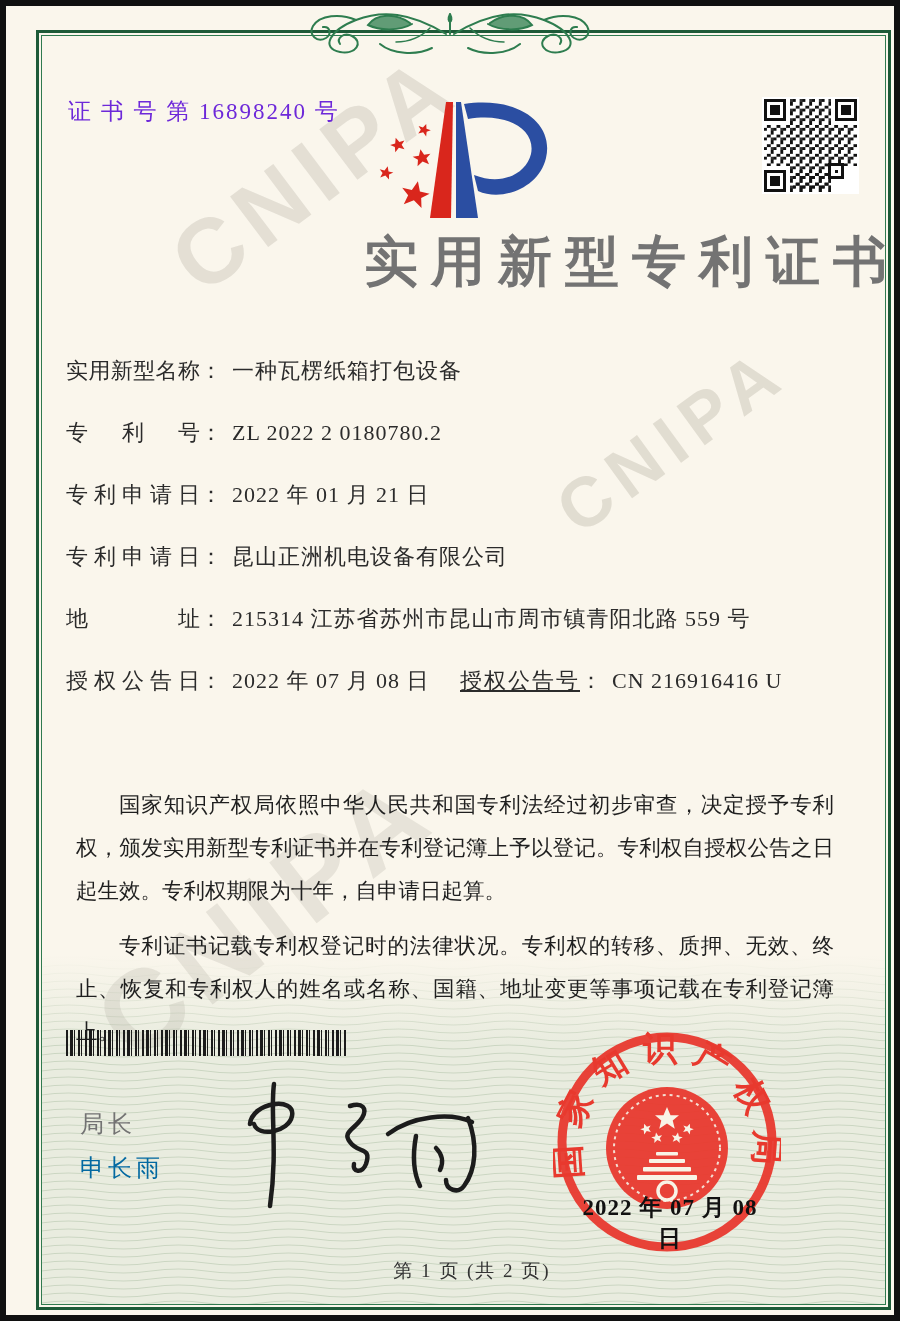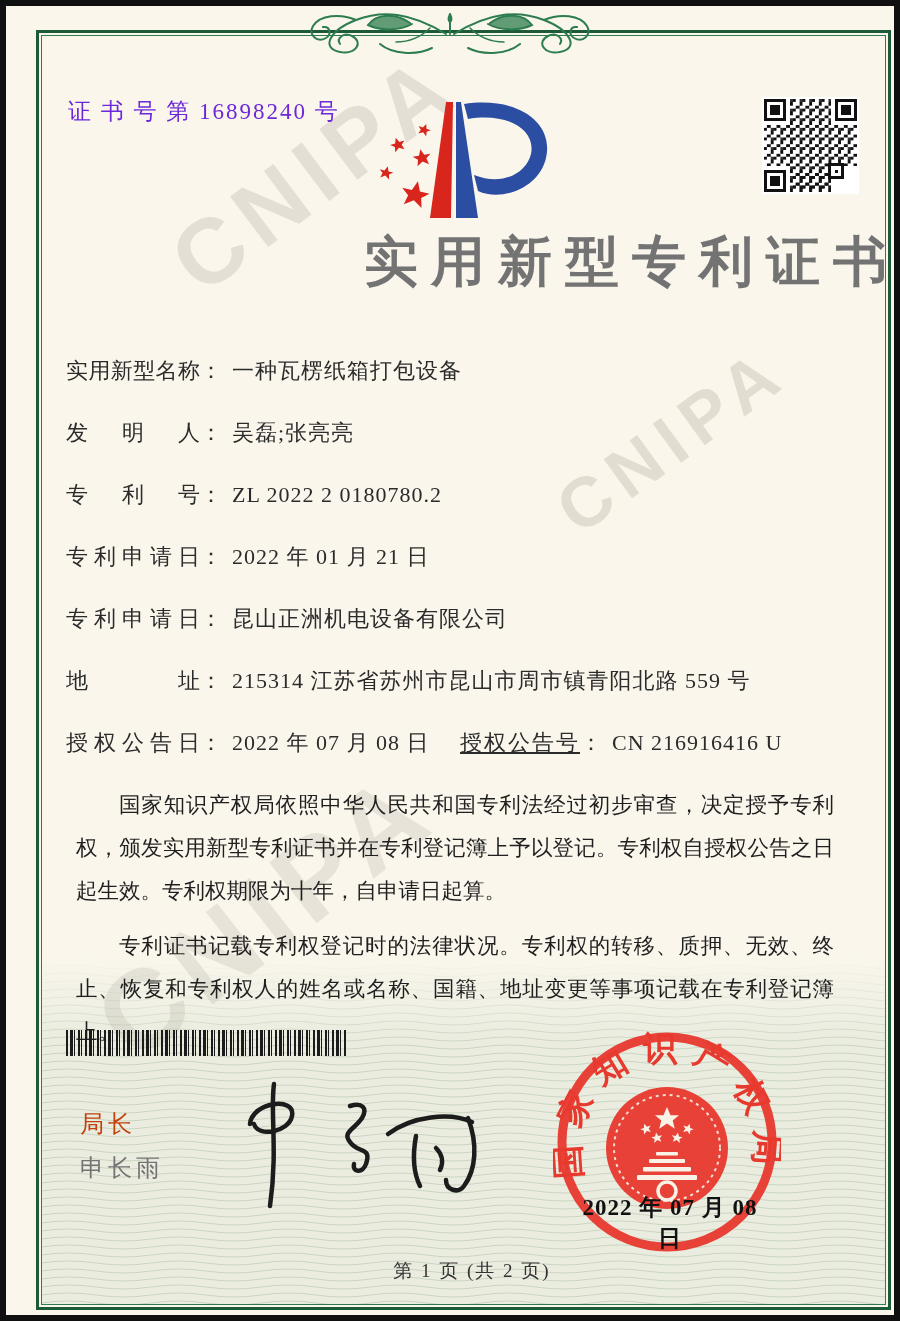--- a/index.html
+++ b/index.html
@@ -35,22 +35,22 @@
   .body-text{position:absolute;left:64px;top:772px;width:782px;z-index:10;font-size:21.5px;
     line-height:43px;text-align:justify;color:#1f1f1f;}
   .body-text p{margin:12px;text-indent:2em;}
   .barcode{position:absolute;left:66px;top:1030px;width:281px;height:26px;z-index:10;
     background:repeating-linear-gradient(90deg,
       #1b1b1b 0 2px,rgba(0,0,0,0) 2px 4px,
       #1b1b1b 4px 7px,rgba(0,0,0,0) 7px 8px,
       #1b1b1b 8px 9px,rgba(0,0,0,0) 9px 12px,
       #1b1b1b 12px 14px,rgba(0,0,0,0) 14px 15px,
       #1b1b1b 15px 16px,rgba(0,0,0,0) 16px 19px);}
-  .signer-title{position:absolute;left:80px;top:1108px;font-size:24px;letter-spacing:4px;z-index:10;color:#c2410c;}
-  .signer-name{position:absolute;left:80px;top:1152px;font-size:24px;letter-spacing:4px;z-index:10;color:#737373;}
+  .signer-title{position:absolute;left:80px;top:1108px;font-size:24px;letter-spacing:4px;z-index:10;color:#737373;}
+  .signer-name{position:absolute;left:80px;top:1152px;font-size:24px;letter-spacing:4px;z-index:10;color:#0369a1;}
   .signature{position:absolute;left:212px;top:1072px;width:280px;height:148px;z-index:10;}
   .seal{position:absolute;left:553px;top:1028px;width:228px;height:228px;z-index:11;}
   .seal-date{position:absolute;left:572px;top:1192px;width:196px;text-align:center;font-size:23px;
     letter-spacing:1px;color:#111;z-index:12;font-weight:bold;}
   .footer{position:absolute;left:0;right:0;top:1258px;text-align:center;font-size:19px;color:#333;z-index:10;letter-spacing:2px;margin-left:44px;}
   .ornament{position:absolute;left:260px;top:4px;width:380px;height:58px;z-index:8;}
 </style>
 </head>
 <body>
 
@@ -151,23 +151,20 @@
     </g>
   </svg>
 
   <div class="title">实用新型专利证书</div>
 
   <div class="fields">
     <div class="field-row">
       <span class="field-label">实用新型名称</span><span class="field-colon">：</span><span class="field-value">一种瓦楞纸箱打包设备</span>
     </div>
     <div class="field-row">
-      <span class="field-label">发明人</span><span class="field-colon">：</span><span class="field-value">吴磊;张亮亮</span>
-    </div>
-    <div class="field-row">
       <span class="field-label">专利号</span><span class="field-colon">：</span><span class="field-value">ZL 2022 2 0180780.2</span>
     </div>
     <div class="field-row">
       <span class="field-label">专利申请日</span><span class="field-colon">：</span><span class="field-value">2022 年 01 月 21 日</span>
     </div>
     <div class="field-row">
       <span class="field-label">专利申请日</span><span class="field-colon">：</span><span class="field-value">昆山正洲机电设备有限公司</span>
     </div>
     <div class="field-row">
       <span class="field-label">地址</span><span class="field-colon">：</span><span class="field-value">215314 江苏省苏州市昆山市周市镇青阳北路 559 号</span>

